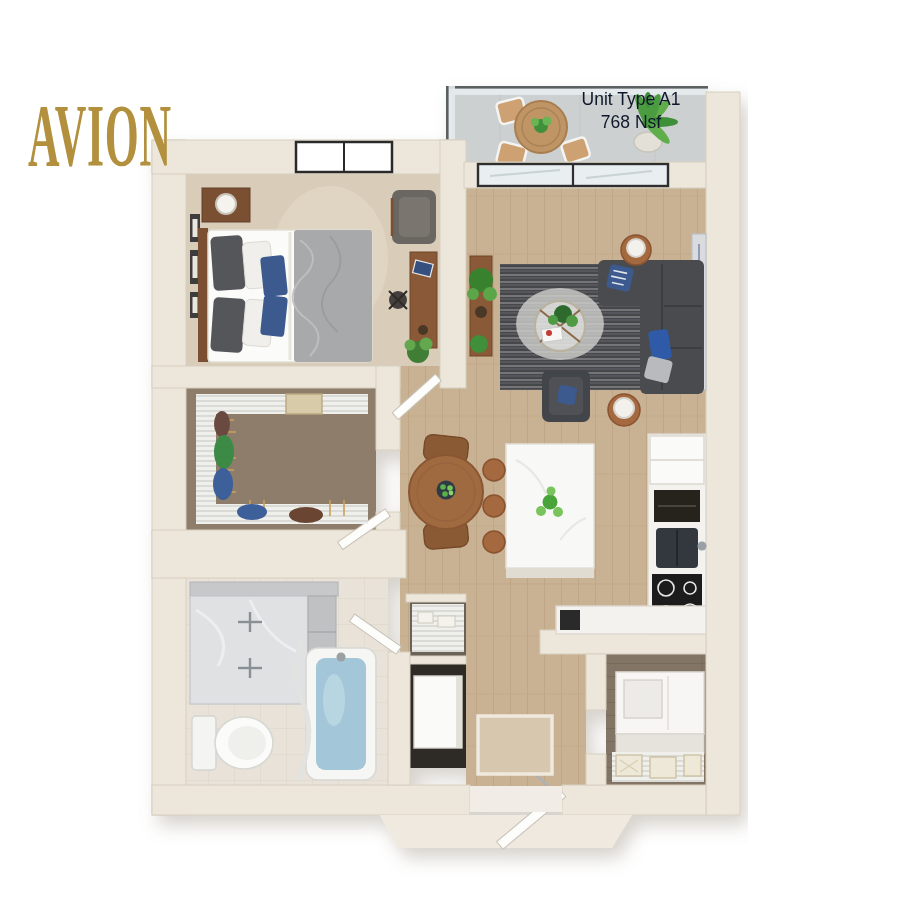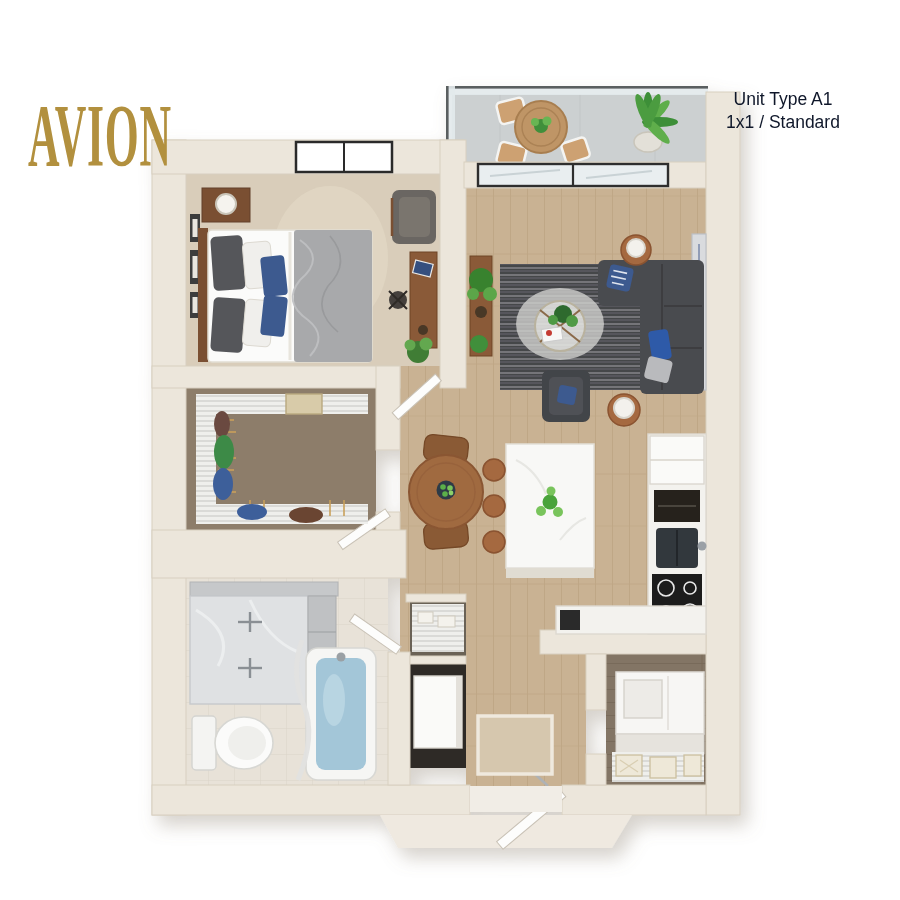--- a/index.html
+++ b/index.html
@@ -1,16 +1,16 @@
 <!DOCTYPE html>
 <html><head>
 <meta charset="utf-8">
 <style>
   html,body{margin:0;padding:0;background:#ffffff;}
-  .stage{position:relative;width:900px;height:900px;background:#ffffff;overflow:hidden;
+  .stage{position:relative;width:748px;height:900px;background:#ffffff;overflow:hidden;
          font-family:"Liberation Sans",sans-serif;}
   .logo{position:absolute;left:28px;top:84px;color:#b2903e;
         font-family:"Liberation Serif",serif;font-weight:bold;font-size:56px;
         letter-spacing:1px;transform:scale(0.78,1.58);transform-origin:left top;
         white-space:nowrap;}
   .unit-info{position:absolute;top:88px;right:22px;width:190px;text-align:center;
              color:#0f172a;font-size:17.5px;line-height:23px;}
   svg{position:absolute;left:0;top:0;}
   .wall{fill:#ece6db;stroke:#d8cfc0;stroke-width:1;}
   .door{fill:#fdfdfc;stroke:#c9c2b6;stroke-width:1;}
@@ -342,16 +342,16 @@
       <rect x="684" y="755" width="17" height="21" fill="#eee8d8" stroke="#cbbf9f" stroke-width="1.3"></rect>
       <path d="M620 760 l18 12 M638 760 l-18 12" stroke="#d9ceb2" stroke-width="1.2"></path>
     </g>
 
   </g>
 </svg>
 
 <div class="logo">AVION</div>
 <div class="unit-info">
   <div>Unit Type A1</div>
-  <div>1x1 / Standard</div>
+  <div>768 Nsf</div>
 </div>
 
 </div>
 
 </body></html>

